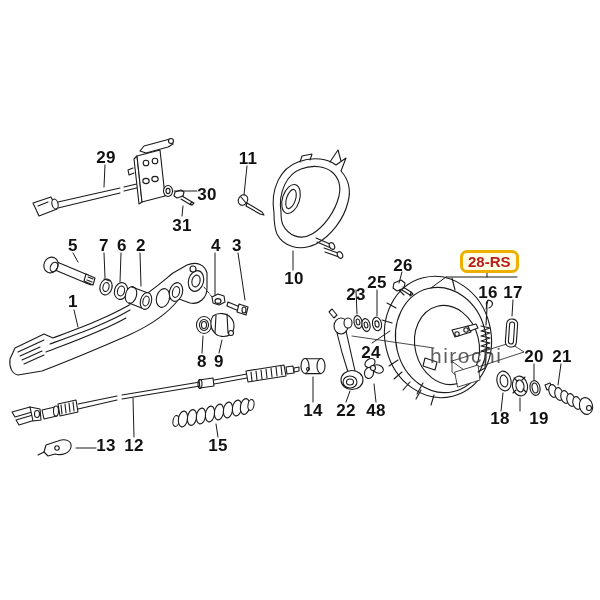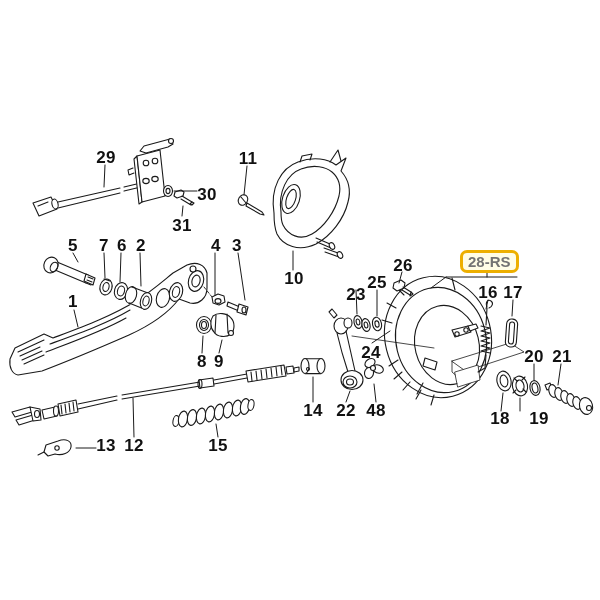--- a/index.html
+++ b/index.html
@@ -13,21 +13,21 @@
   .plabel{
     position:absolute;transform:translate(-50%,-50%);
     font-weight:bold;font-size:17px;line-height:17px;
     color:var(--label-text,#111);white-space:nowrap;letter-spacing:.3px;
   }
   .highlight-badge{
     position:absolute;left:460px;top:250px;
     background:var(--highlight-fill,#FFFDE6);
     border:3px solid var(--highlight-border,#EDAF00);
     border-radius:7px;padding:0 5px;
-    font-weight:bold;font-size:15px;line-height:17px;color:#737373;
+    font-weight:bold;font-size:15px;line-height:17px;color:#b91c1c;
     white-space:nowrap;
   }
   .watermark{
     position:absolute;left:430px;top:345px;
     font-size:21px;line-height:22px;letter-spacing:1.5px;
     color:var(--watermark-text,#3c3c3c);opacity:.82;
   }
 </style>
 </head>
 <body>
@@ -338,13 +338,14 @@
       <div class="plabel" style="left: 534px; top: 356px;">20</div>
       <div class="plabel" style="left: 562px; top: 356px;">21</div>
       <div class="plabel" style="left: 500px; top: 418px;">18</div>
       <div class="plabel" style="left: 539px; top: 418px;">19</div>
     </div>
 
   <div class="highlight-badge">
     <span>28-RS</span>
   </div>
 
+  <div class="watermark">hirochi</div>
 </div>
 
 </body></html>

